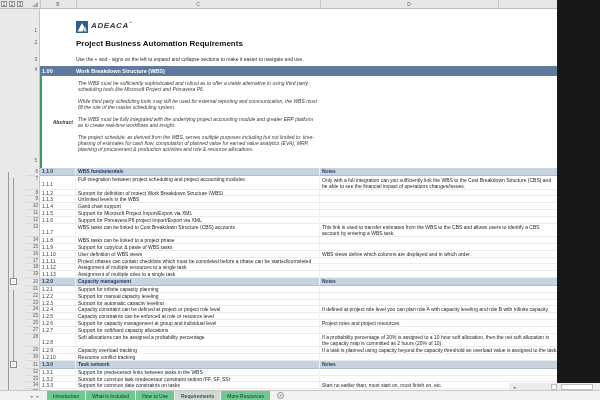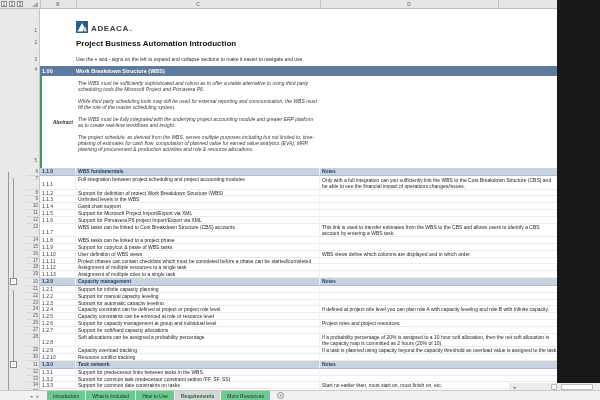--- a/index.html
+++ b/index.html
@@ -14,21 +14,21 @@
     border-left:6px solid transparent;border-bottom:5px solid #a9a9a9;}
   .collet{position:absolute;top:0;height:8px;font-size:5px;line-height:8px;text-align:center;color:#666;}
   .colsep{position:absolute;top:0;width:1px;height:8px;background:#c6c6c6;}
   
   .gutterbg{position:absolute;left:0;top:8px;width:40px;height:382px;background:#e9e9e9;
     border-right:1px solid #c6c6c6;box-sizing:border-box;z-index:1;}
   .topnum{position:absolute;left:26px;width:11px;text-align:right;font-size:4.5px;color:#595959;z-index:3;}
   .bracket{position:absolute;width:1px;background:#9a9a9a;z-index:2;}
   
   .top-area{position:absolute;left:0;top:8px;width:557px;z-index:2;}
-  .logo-row{position:absolute;left:76px;top:13px;display:flex;align-items:flex-end;}
+  .logo-row{position:absolute;left:76px;top:13px;display:flex;align-items:flex-start;font-style:italic;}
   .logo-mark{width:12px;height:12px;margin-right:3px;}
   .brand{font-size:8px;font-weight:bold;color:#3d3d3d;letter-spacing:.6px;}
   .brandmark{font-size:3.5px;color:#3d3d3d;vertical-align:top;}
   .title{position:absolute;left:76px;top:31px;font-size:8px;font-weight:bold;color:#141414;}
   .instructions{position:absolute;left:76px;top:48px;font-size:5px;color:#2e2e2e;}
   .band{position:absolute;left:40px;top:58px;width:517px;height:10px;display:flex;align-items:center;}
   .band .bid{width:36px;padding-left:2px;font-size:5.5px;font-weight:bold;color:#fff;box-sizing:border-box;}
   .band .btxt{font-size:5.5px;font-weight:bold;color:#fff;}
   .greenline{position:absolute;left:40px;top:68px;width:2px;height:92px;background:#3f9b58;}
   .abslabel{position:absolute;left:40px;top:68px;width:33px;height:92px;display:flex;
@@ -111,21 +111,21 @@
   <div class="top-area">
     <div class="logo-row">
       <svg class="logo-mark" viewBox="0 0 12 12">
         <rect x="0" y="0" width="12" height="12" fill="#2B5F8F"></rect>
         <polygon points="1.5,10.5 6,2 8.5,6.5 6.5,10.5" fill="#ffffff"></polygon>
         <polygon points="7.5,8.5 9.3,5.4 10.8,10.5 8,10.5" fill="#cfdceb"></polygon>
       </svg>
       <span class="brand">ADEACA</span>
       <span class="brandmark">™</span>
     </div>
-    <div class="title">Project Business Automation Introduction</div>
+    <div class="title">Project Business Automation Requirements</div>
     <div class="instructions">Use the + and - signs on the left to expand and collapse sections to make it easier to navigate and use.</div>
     <div class="band" style="background:#5E7A9D">
       <span class="bid">1.00</span>
       <span class="btxt">Work Breakdown Structure (WBS)</span>
     </div>
     <div class="greenline"></div>
     <div class="abslabel">Abstract</div>
     <div class="absbody">
       <p>The WBS must be sufficiently sophisticated and robust as to offer a viable alternative to using third party scheduling tools like Microsoft Project and Primavera P6.</p>
       <p>While third party scheduling tools may still be used for external reporting and communication, the WBS must fill the role of the master scheduling system.</p>

